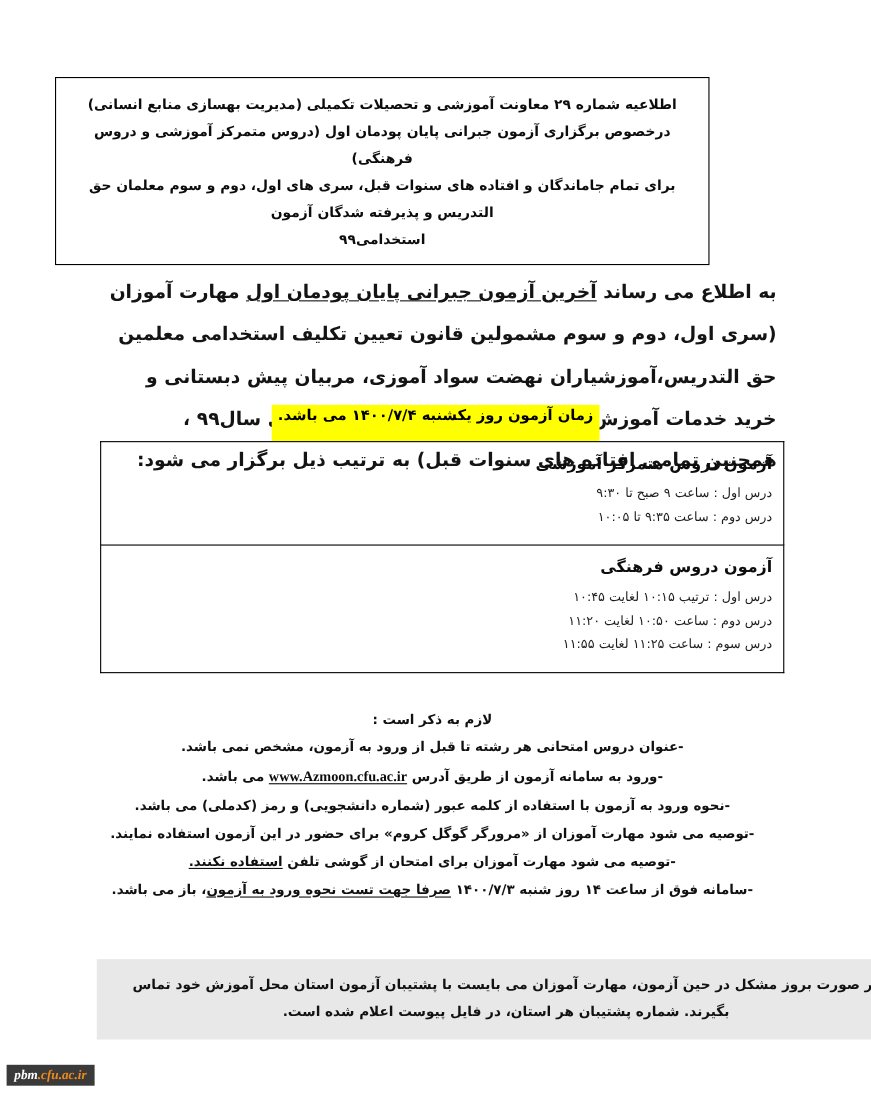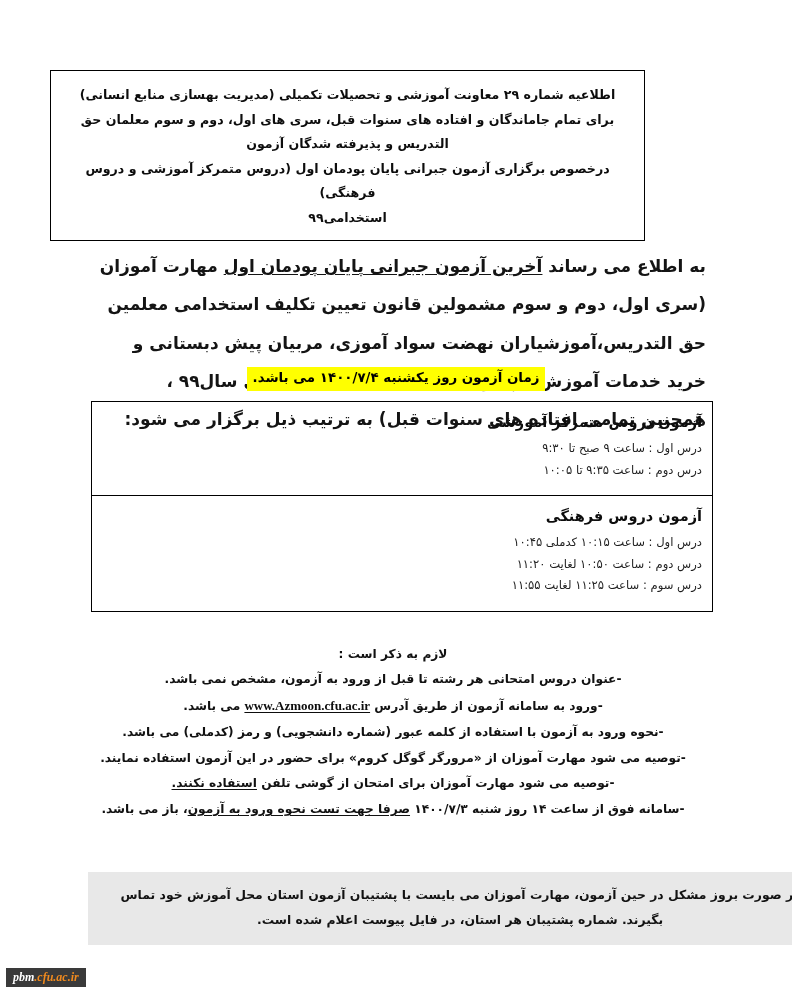--- a/index.html
+++ b/index.html
@@ -67,21 +67,21 @@
     top: 367px;
     width: 792px;
     text-align: center;
   }
   .highlight {
     display: inline-block;
     background: #ffff00;
     color: #000000;
     font-size: 13.4px;
     font-weight: bold;
-    padding: 2px 6px 3px 6px;
+    padding: 2px 6px 12px 6px;
     line-height: 1.4;
   }
 
   
   .schedule {
     position: absolute;
     left: 91px;
     top: 401px;
     width: 622px;
     border-collapse: collapse;
@@ -180,22 +180,22 @@
   .wm-a { color: #ffffff; }
   .wm-b { color: #f08a1e; }
 </style>
 </head>
 <body>
 
 <div class="page">
 
   <div class="header-box">
     <div class="header-line">اطلاعیه شماره ۲۹ معاونت آموزشی و تحصیلات تکمیلی (مدیریت بهسازی منابع انسانی)</div>
+    <div class="header-line">درخصوص برگزاری آزمون جبرانی پایان پودمان اول (دروس متمرکز آموزشی و دروس فرهنگی)</div>
     <div class="header-line">برای تمام جاماندگان و افتاده های سنوات قبل، سری های اول، دوم و سوم معلمان حق التدریس و پذیرفته شدگان آزمون</div>
-    <div class="header-line">درخصوص برگزاری آزمون جبرانی پایان پودمان اول (دروس متمرکز آموزشی و دروس فرهنگی)</div>
     <div class="header-line">استخدامی۹۹</div>
   </div>
 
   <p class="intro"><span>به اطلاع می رساند </span><span class="u">آخرین آزمون جبرانی پایان پودمان اول</span><span> مهارت آموزان (سری اول، دوم و سوم مشمولین قانون تعیین تکلیف استخدامی معلمین حق التدریس،آموزشیاران نهضت سواد آموزی، مربیان پیش دبستانی و خرید خدمات آموزش و پذیرفته شدگان آزمون استخدامی سال۹۹ ، همچنین تمامی افتاده های سنوات قبل) به ترتیب ذیل برگزار می شود:</span></p>
 
   <div class="highlight-wrap">
     <span class="highlight">زمان آزمون روز یکشنبه  ۱۴۰۰/۷/۴ می باشد.</span>
   </div>
 
   <table class="schedule">
@@ -203,21 +203,21 @@
       <tr>
         <td>
           <div class="sec-title">آزمون دروس متمرکز آموزشی</div>
           <div class="sec-line">درس اول :  ساعت ۹ صبح تا ۹:۳۰</div>
           <div class="sec-line">درس دوم : ساعت ۹:۳۵ تا ۱۰:۰۵</div>
         </td>
       </tr>
       <tr>
         <td>
           <div class="sec-title">آزمون دروس فرهنگی</div>
-          <div class="sec-line">درس اول : ساعت ۱۰:۱۵ کدملی ۱۰:۴۵</div>
+          <div class="sec-line">درس اول : ترتیب ۱۰:۱۵ لغایت ۱۰:۴۵</div>
           <div class="sec-line">درس دوم : ساعت ۱۰:۵۰ لغایت ۱۱:۲۰</div>
           <div class="sec-line">درس سوم : ساعت ۱۱:۲۵ لغایت ۱۱:۵۵</div>
         </td>
       </tr>
     </tbody>
   </table>
 
   <div class="notes">
     <div class="notes-title">لازم به ذکر است :</div>
 

